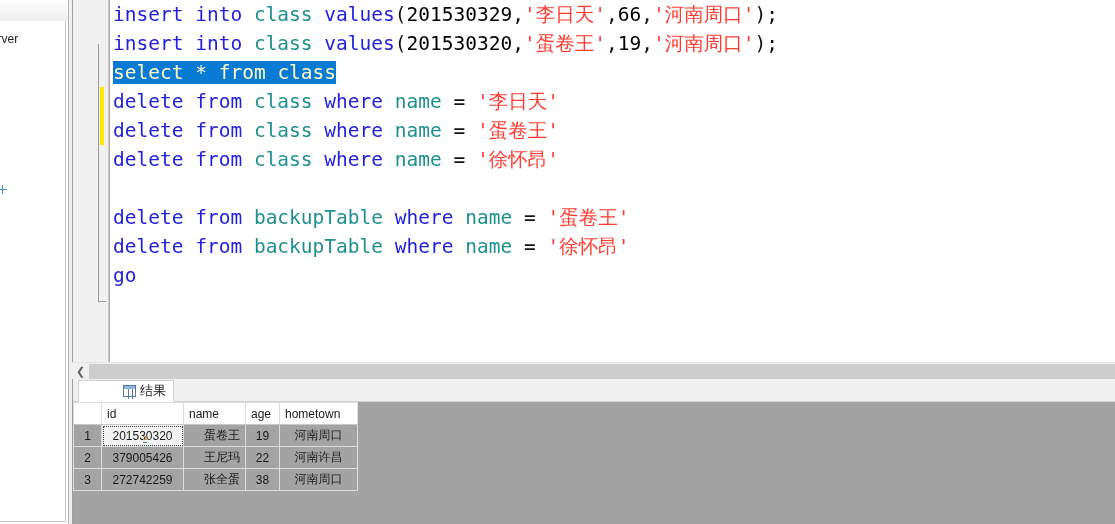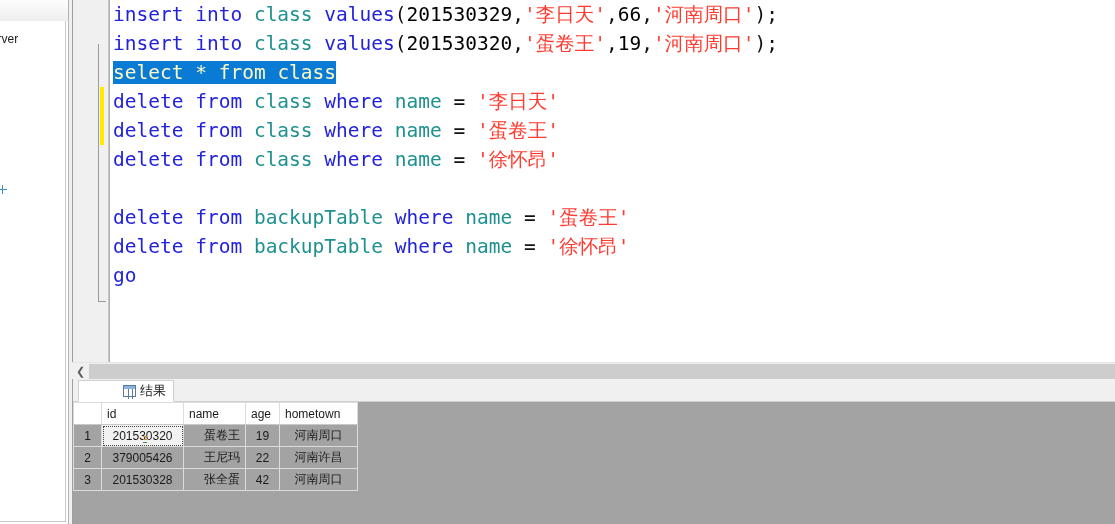--- a/index.html
+++ b/index.html
@@ -264,23 +264,23 @@
             </tr>
             <tr>
               <td class="c-rownum">2</td>
               <td class="c-id">379005426</td>
               <td class="c-name">王尼玛</td>
               <td class="c-age">22</td>
               <td class="c-home">河南许昌</td>
             </tr>
             <tr>
               <td class="c-rownum">3</td>
-              <td class="c-id">201530328</td>
+              <td class="c-id">272742259</td>
               <td class="c-name">张全蛋</td>
-              <td class="c-age">42</td>
+              <td class="c-age">38</td>
               <td class="c-home">河南周口</td>
             </tr>
           </tbody>
       </table>
     </div>
   </div>
 
 </div>
 
 </body></html>

